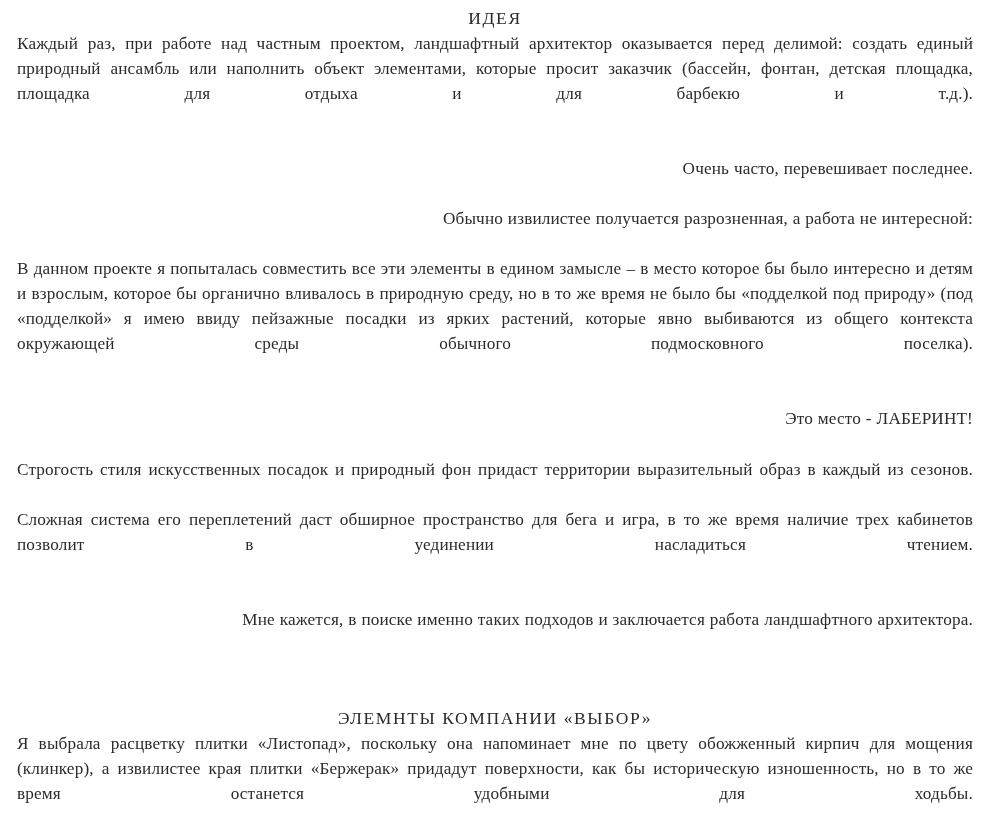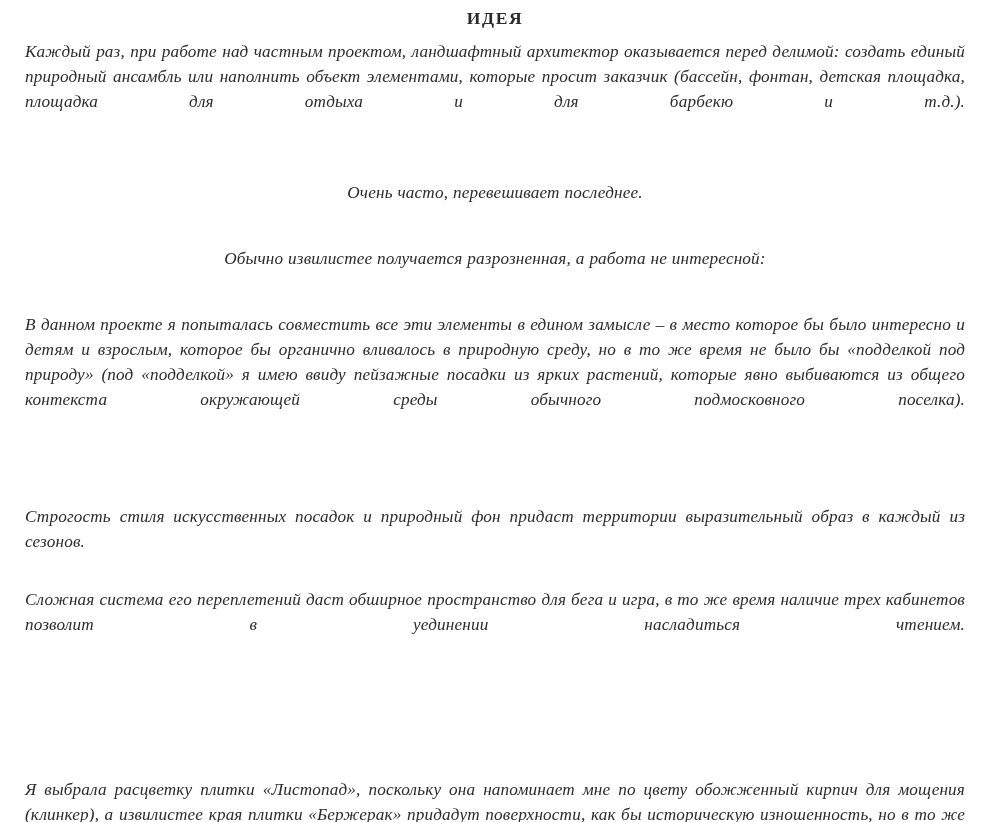--- a/index.html
+++ b/index.html
@@ -30,51 +30,50 @@
     left: 17px;
     top: 6px;
     width: 956px;
   }
 
   .heading {
     text-align: center;
     font-size: 17.5px;
     line-height: 25px;
     letter-spacing: 1.6px;
-    font-weight: 700;
+    font-weight: 400;
     color: #2a2a2a;
     margin: 0;
     white-space: nowrap;
   }
 
   .heading.second {
     margin-top: 0;
   }
 
   .para {
     text-align: justify;
     text-justify: inter-word;
     font-size: 17.2px;
     line-height: 25px;
-    margin: 8px;
+    margin: 0;
     color: #2b2b2b;
     letter-spacing: 0.15px;
     word-spacing: 0.4px;
-    font-style: italic;
   }
 
   
   .para::after {
     content: "";
     display: inline-block;
     width: 100%;
   }
 
   .para.nojust {
-    text-align: center;
+    text-align: right;
   }
   .para.nojust::after { display: none; }
 
   .spacer-sm { height: 25px; }
   .spacer-md { height: 26px; }
   .spacer-xl { height: 74px; }
 
   .blockgroup { margin: 0; padding: 0; }
 </style>
 </head>
@@ -96,34 +95,37 @@
       <div class="spacer-sm"></div>
 
       <p class="para nojust">Обычно извилистее получается разрозненная, а работа не интересной:</p>
 
       <div class="spacer-sm"></div>
 
       <p class="para">В данном проекте я попыталась совместить все эти элементы  в едином замысле – в место которое бы было интересно и детям и взрослым, которое бы органично вливалось в природную среду, но в то же время не было бы «подделкой под природу» (под «подделкой» я имею ввиду пейзажные посадки из ярких растений, которые явно выбиваются из общего контекста окружающей среды обычного подмосковного поселка).</p>
 
       <div class="spacer-sm"></div>
 
+      <p class="para nojust">Это место  - ЛАБЕРИНТ!</p>
 
       <div class="spacer-md"></div>
 
       <p class="para">Строгость  стиля искусственных посадок и природный фон придаст территории выразительный образ в каждый из сезонов.</p>
 
       <p class="para">Сложная система его переплетений даст обширное пространство для бега и игра, в то же время наличие трех кабинетов позволит  в уединении насладиться чтением.</p>
 
       <div class="spacer-sm"></div>
 
+      <p class="para nojust">Мне кажется, в поиске именно таких подходов и заключается работа ландшафтного архитектора.</p>
     </div>
 
     <div class="spacer-xl"></div>
 
     <div class="blockgroup">
 
+      <h1 class="heading second">ЭЛЕМНТЫ КОМПАНИИ «ВЫБОР»</h1>
 
       <p class="para">Я выбрала расцветку плитки «Листопад», поскольку она напоминает мне по цвету  обожженный кирпич для мощения (клинкер), а извилистее края плитки «Бержерак» придадут поверхности,  как бы историческую изношенность, но в то же время останется удобными для ходьбы.</p>
 
     </div>
 
   </div>
 </div>
 
 </body></html>

